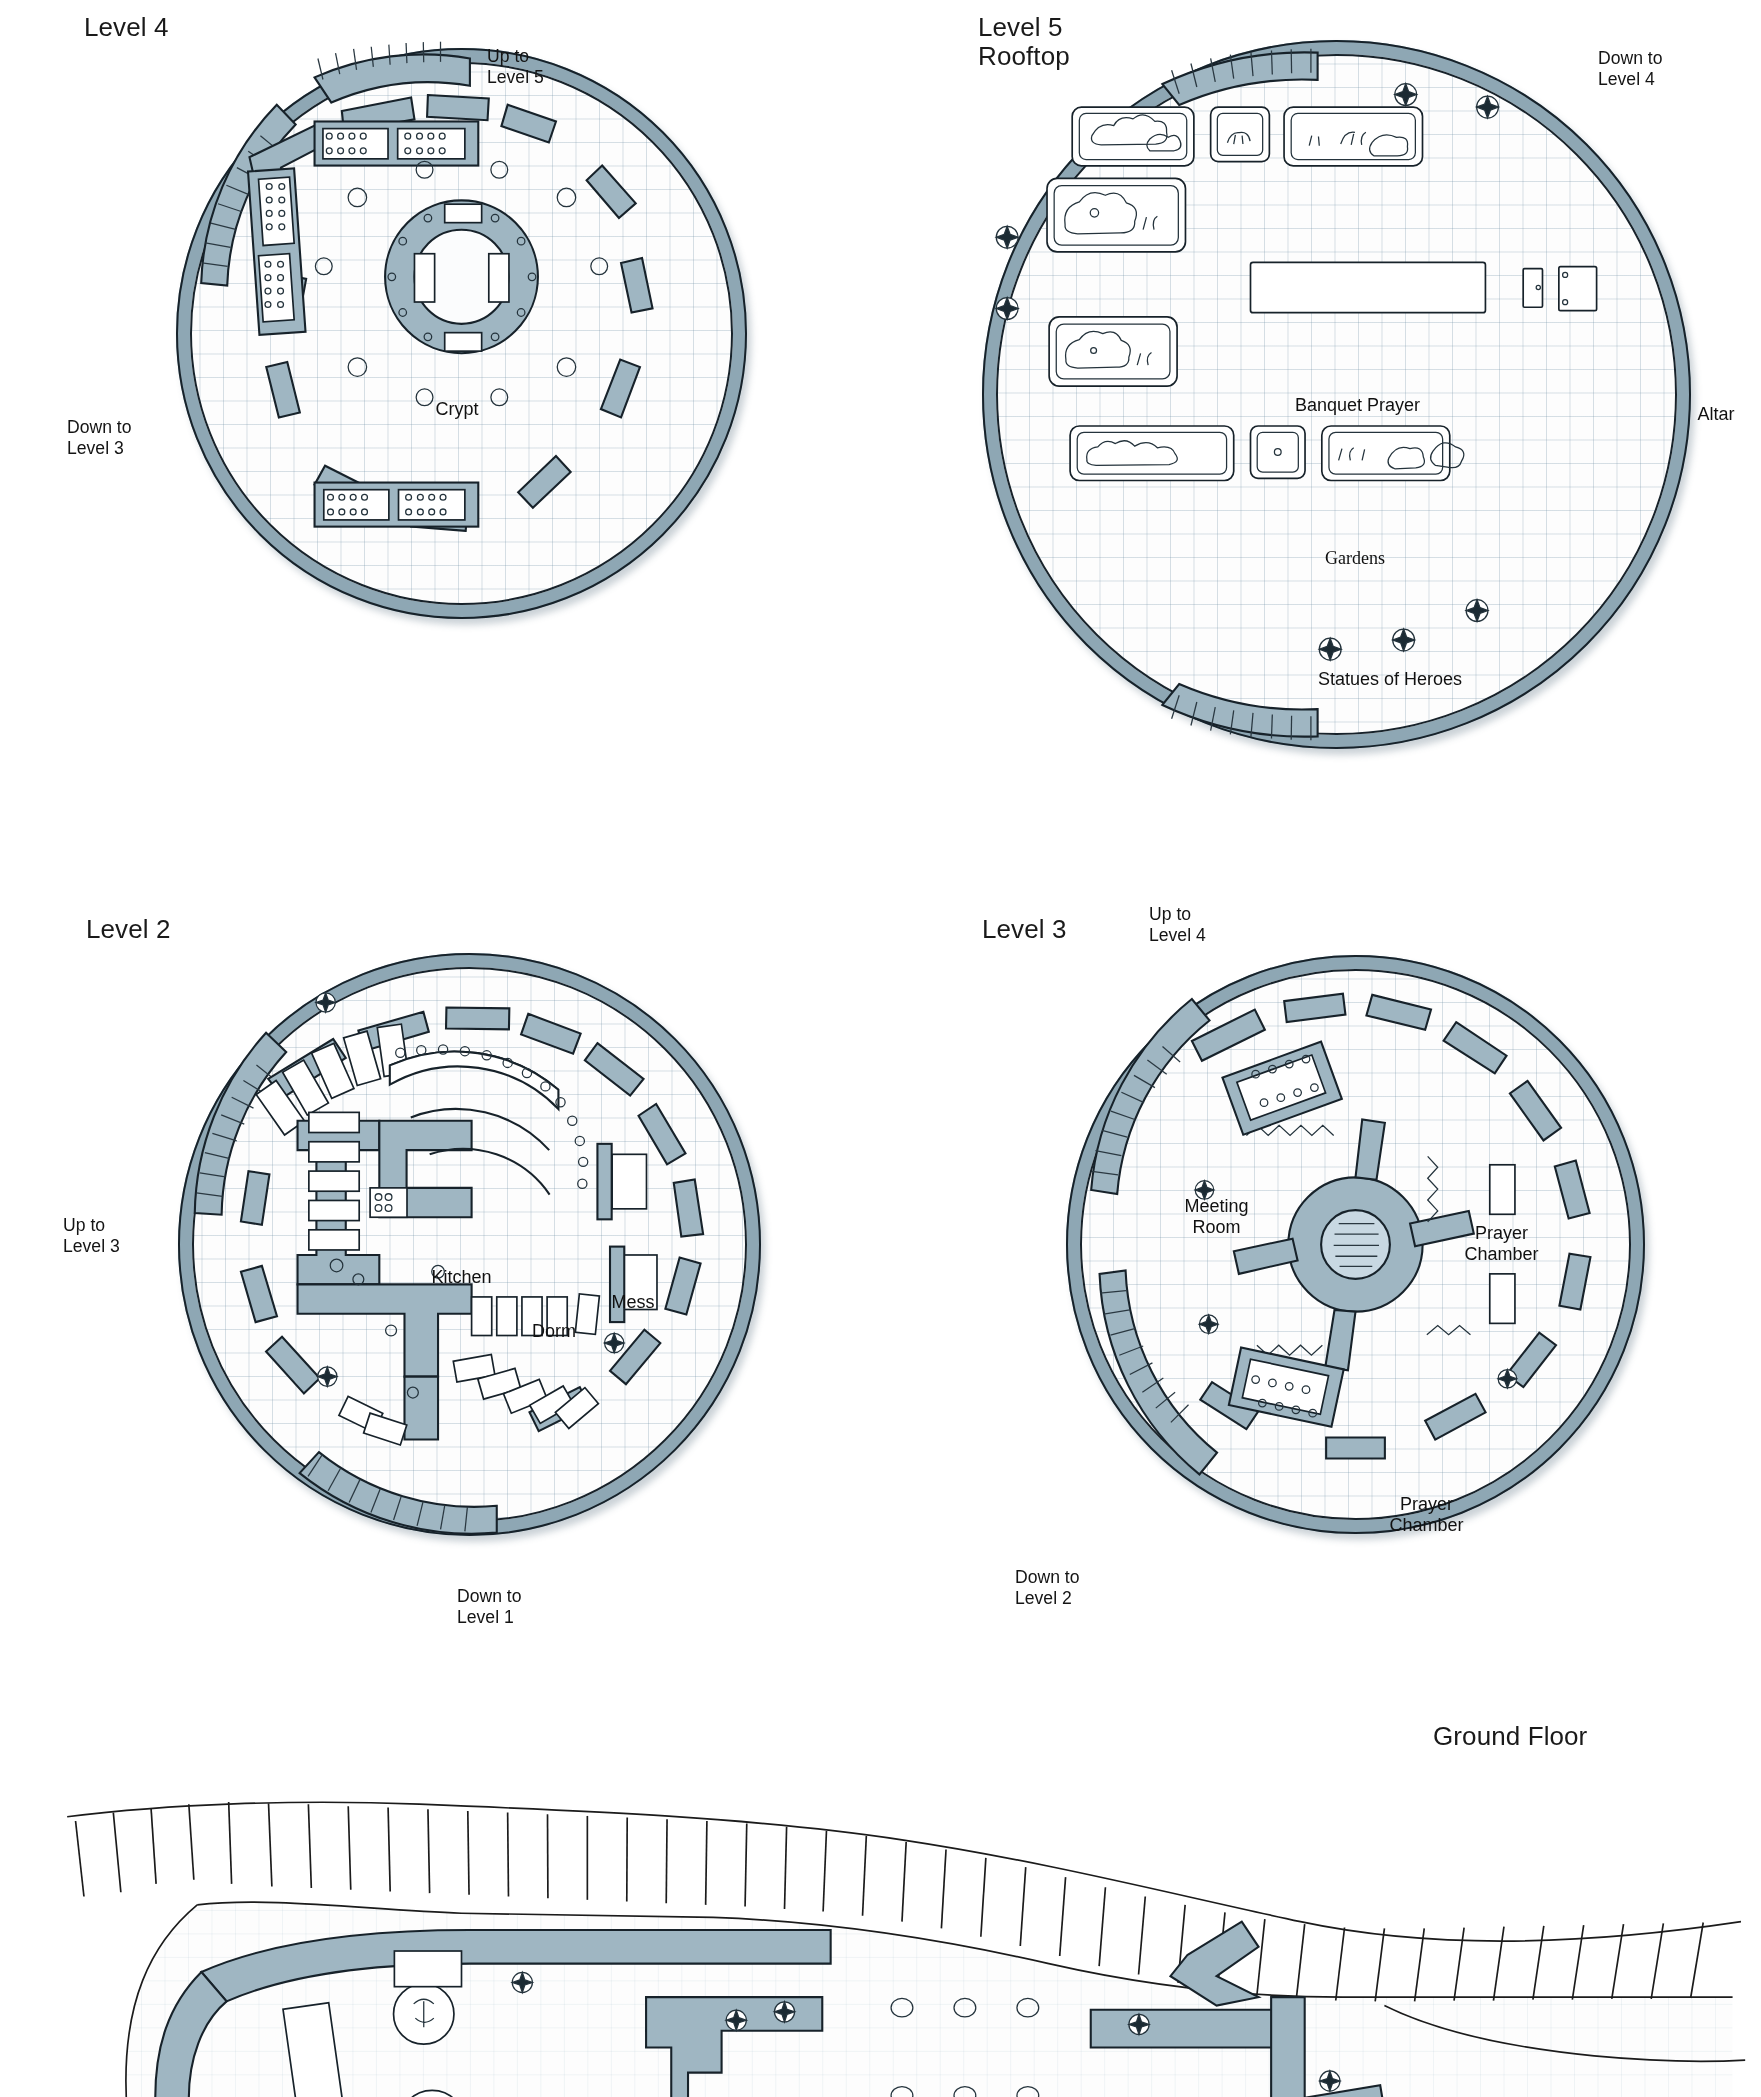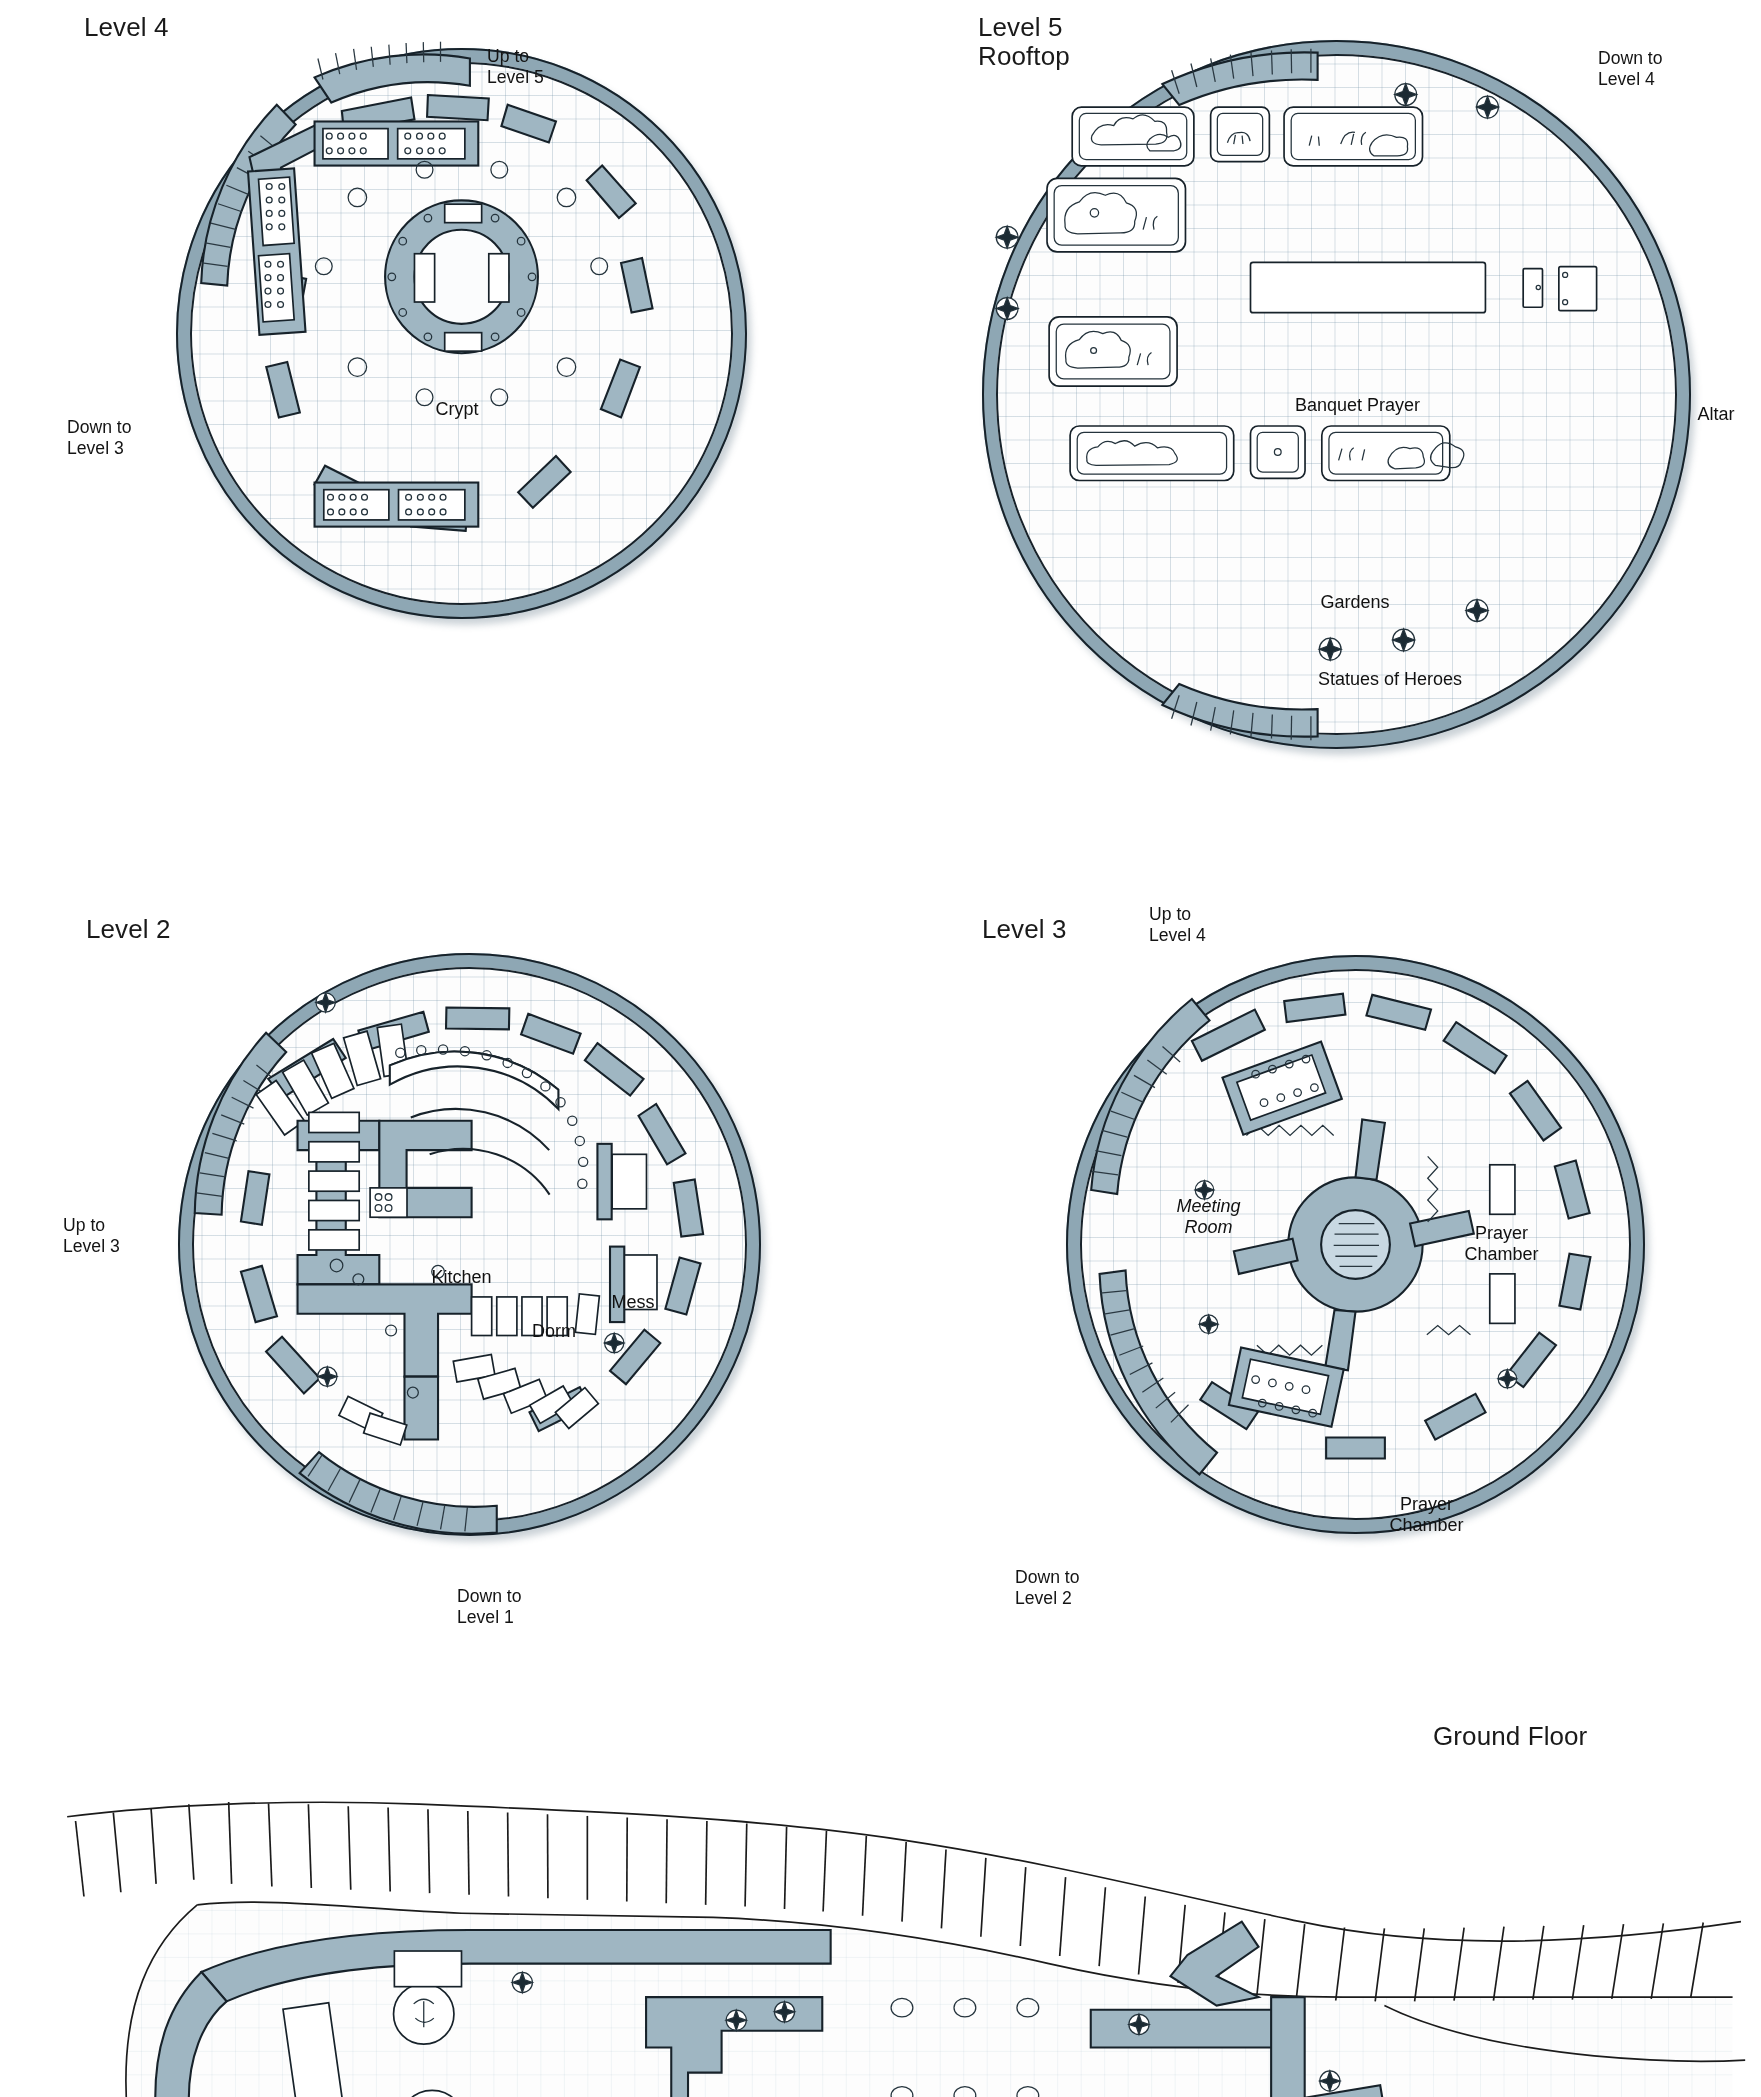--- a/index.html
+++ b/index.html
@@ -423,21 +423,21 @@
             <path d="M0,-26 L7,-7 L26,0 L7,7 L0,26 L-7,7 L-26,0 L-7,-7 Z" fill="#1b2a33"></path>
           </g>
         </g>
       </svg>
     </div>
 
     <div class="label" style="left:696px; top:48px; width:126px; text-align:left;">Down to
 Level 4</div>
     <div class="room-label" style="left:342px; top:395px; width:227px;">Banquet Prayer</div>
     <div class="room-label" style="left:774px; top:404px; width:80px;">Altar</div>
-    <div class="room-label" style="left:390px; top:592px; width:126px;">Gardens</div>
+    <div class="room-label" style="left:390px; top:548px; width:126px;font-family:Liberation Serif, serif;">Gardens</div>
     <div class="room-label" style="left:354px; top:669px; width:268px;">Statues of Heroes</div>
   </div>
 
   <div class="level" style="left:0px; top:873px; width:860px; height:784px;">
 
     <div class="level-title" style="left:86px; top:42px;">Level 2</div>
 
     <div class="disc" style="left:178px; top:80px; width:583px; height:583px;">
       <div class="disc-inner">
         <div class="grid-fill"></div>
@@ -715,21 +715,21 @@
             <path d="M0,-22 L6,-6 L22,0 L6,6 L0,22 L-6,6 L-22,0 L-6,-6 Z" fill="#1b2a33"></path>
           </g>
         </g>
       </svg>
     </div>
 
     <div class="label" style="left:247px; top:31px; width:126px; text-align:left;">Up to
 Level 4</div>
     <div class="label" style="left:113px; top:694px; width:138px; text-align:left;">Down to
 Level 2</div>
-    <div class="room-label" style="left:252px; top:323px; width:109px;font-style:italic;">Meeting
+    <div class="room-label" style="left:260px; top:323px; width:109px;">Meeting
 Room</div>
     <div class="room-label" style="left:541px; top:350px; width:117px;">Prayer
 Chamber</div>
     <div class="room-label" style="left:466px; top:621px; width:117px;">Prayer
 Chamber</div>
   </div>
 
   <div class="level" style="left:0px; top:1628px; width:1762px; height:839px;">
 
     <div class="level-title" style="left:1433px; top:48px;margin-top:46px;">Ground Floor</div>

